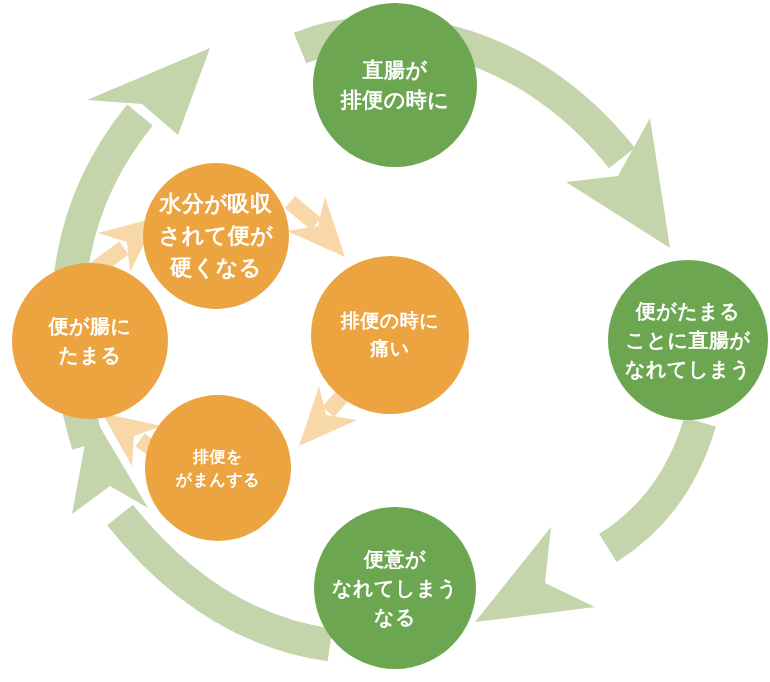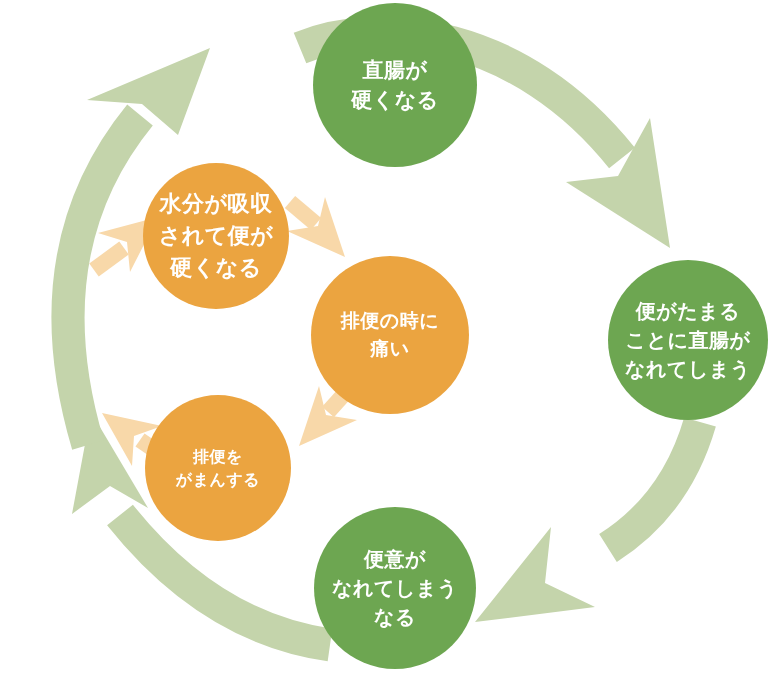--- a/index.html
+++ b/index.html
@@ -88,41 +88,45 @@
       <polygon class="oa-head" points="299,446 357,420 326,415 319,386"></polygon>
     </g>
     <g>
       <path class="oa-shaft" d="M 178 466 L 140 440"></path>
       <polygon class="oa-head" points="102,413 132,466 134,436 162,426"></polygon>
     </g>
   </svg>
 
   <div class="node green" style="left:313px; top:3px; width:164px; height:164px; font-size:21px;">
     <span>直腸が
-硬くなる</span>
+排便の時に</span>
   </div>
 
   <div class="node green" style="left:608px; top:260px; width:160px; height:160px; font-size:20px;text-align:center;">
     <span>便がたまる
 ことに直腸が
 なれてしまう</span>
   </div>
 
   <div class="node green" style="left:314px; top:507px; width:162px; height:162px; font-size:20px;">
     <span>便意が
 なれてしまう
 なる</span>
   </div>
 
   <div class="node orange" style="left:143px; top:163px; width:146px; height:146px; font-size:22px;">
     <span>水分が吸収
 されて便が
 硬くなる</span>
   </div>
 
+  <div class="node orange" style="left:12px; top:263px; width:156px; height:156px; font-size:20px;">
+    <span>便が腸に
+たまる</span>
+  </div>
 
   <div class="node orange" style="left:311px; top:256px; width:158px; height:158px; font-size:19px;">
     <span>排便の時に
 痛い</span>
   </div>
 
   <div class="node orange" style="left:145px; top:395px; width:146px; height:146px; font-size:16px;">
     <span>排便を
 がまんする</span>
   </div>

